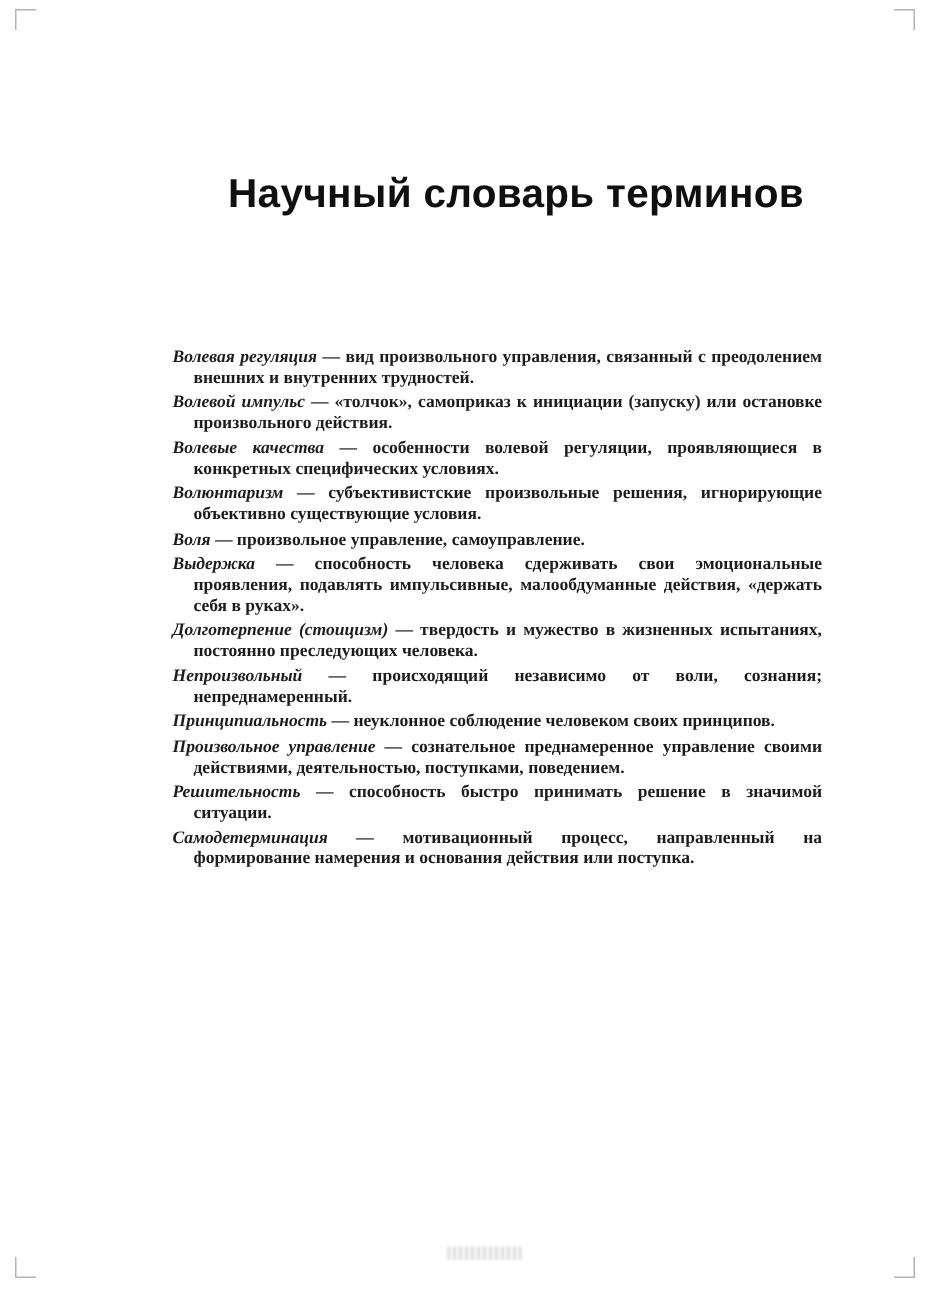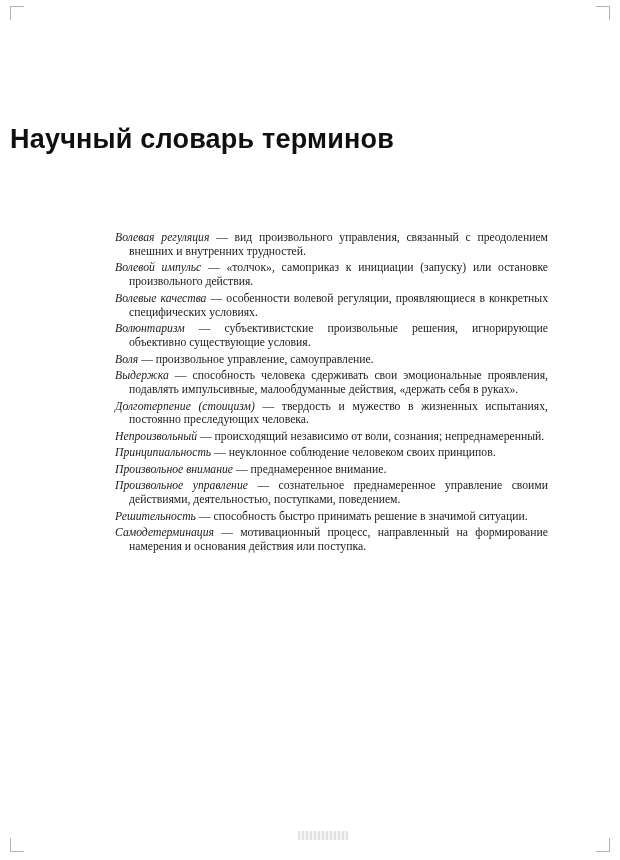--- a/index.html
+++ b/index.html
@@ -22,42 +22,43 @@
   .crop-tl { top: 6px;  left: 10px;  border-left: 1px solid #b3b3b3; border-top: 1px solid #b3b3b3; }
   .crop-tr { top: 6px;  right: 10px; border-right: 1px solid #b3b3b3; border-top: 1px solid #b3b3b3; }
   .crop-bl { bottom: 8px; left: 10px;  border-left: 1px solid #b3b3b3; border-bottom: 1px solid #b3b3b3; }
   .crop-br { bottom: 8px; right: 10px; border-right: 1px solid #b3b3b3; border-bottom: 1px solid #b3b3b3; }
 
   .page-title {
     position: absolute;
     top: 114px;
     left: 0;
     width: 536px;
-    margin: 10px;
-    text-align: left;
+    margin: 0;
+    text-align: right;
     font-family: "Liberation Sans", sans-serif;
     font-weight: bold;
     font-size: 27px;
     letter-spacing: 0.2px;
     color: #101010;
   }
 
   .glossary {
     position: absolute;
     top: 231px;
     left: 115px;
     width: 433px;
     font-size: 11.7px;
     line-height: 13.9px;
     text-align: justify;
   }
   .entry {
     padding-left: 14px;      
     text-indent: -14px;
     margin: 0 0 2.6px 0;
+    font-weight: bold;
   }
   .entry .term {
     font-style: italic;
   }
 
   
   .print-mark {
     position: absolute;
     left: 298px;
     top: 831px;
@@ -102,21 +103,20 @@
 
   <p class="entry"><span class="term">Долготерпение (стоицизм)</span><span class="definition"> — твердость и мужество в жизненных испытаниях, постоянно преследующих человека.</span></p>
 
 
 
 
   <p class="entry"><span class="term">Непроизвольный</span><span class="definition"> — происходящий независимо от воли, сознания; непреднамеренный.</span></p>
 
   <p class="entry"><span class="term">Принципиальность</span><span class="definition"> — неуклонное соблюдение человеком своих принципов.</span></p>
 
-  <p class="entry"><span class="term">Произвольное внимание</span><span class="definition"> — преднамеренное внимание.</span></p>
 
   <p class="entry"><span class="term">Произвольное управление</span><span class="definition"> — сознательное преднамеренное управление своими действиями, деятельностью, поступками, поведением.</span></p>
 
   <p class="entry"><span class="term">Решительность</span><span class="definition"> — способность быстро принимать решение в значимой ситуации.</span></p>
 
   <p class="entry"><span class="term">Самодетерминация</span><span class="definition"> — мотивационный процесс, направленный на формирование намерения и основания действия или поступка.</span></p>
 </div>
 
   <div class="print-mark"></div>
 

